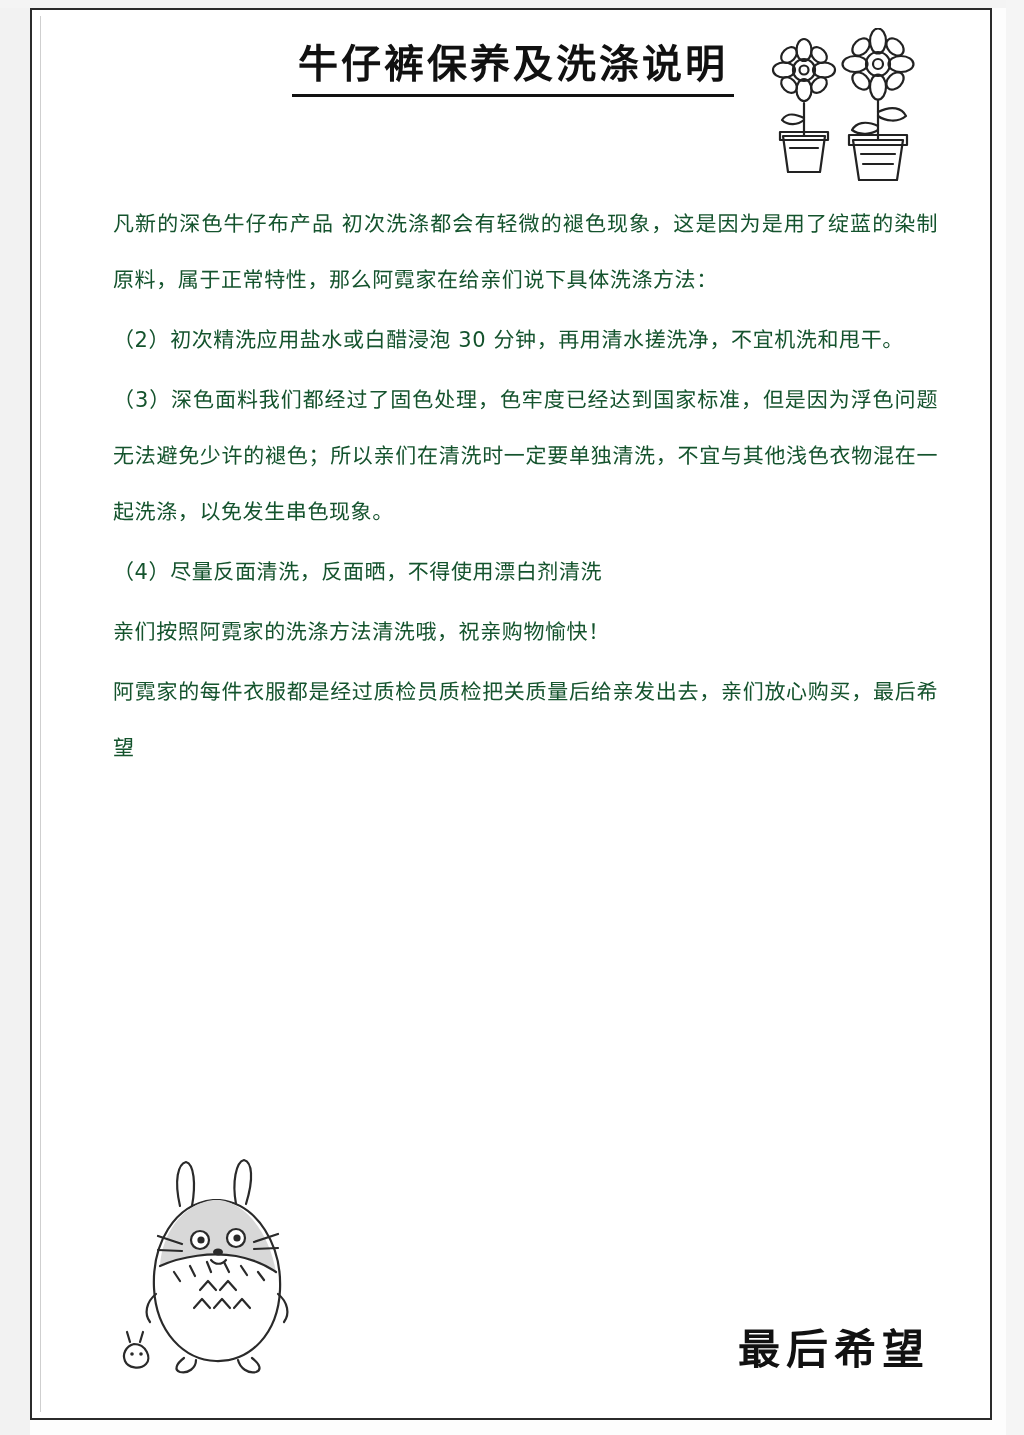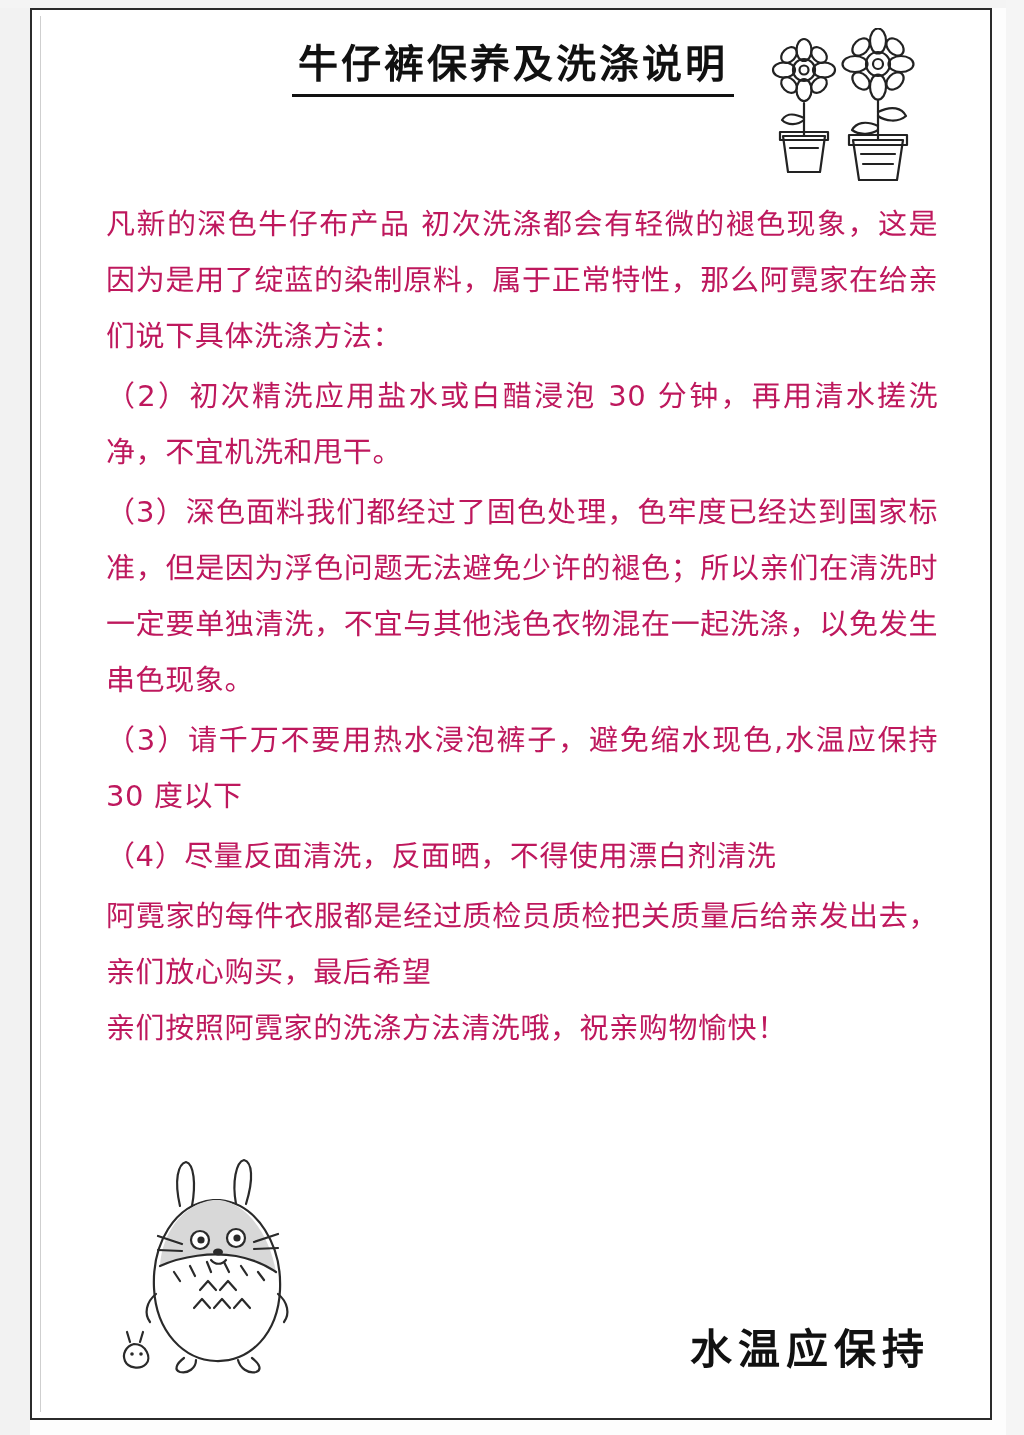--- a/index.html
+++ b/index.html
@@ -93,25 +93,25 @@
 
   
   .body-text {
     position: absolute;
     left: 66px;
     top: 186px;
     width: 840px;
   }
   .para {
     font-family: "DejaVu Sans", "Liberation Sans", sans-serif;
-    font-size: 29px;
+    font-size: 21px;
     line-height: 56px;
-    color: #be185d;
+    color: #14532d;
     letter-spacing: 0.6px;
-    margin: 0 0 4px 8px;
+    margin: 0 0 4px 15px;
     text-align: justify;
     text-justify: inter-ideograph;
     font-weight: 500;
   }
   .para.tight { margin-bottom: 0; }
 
   
   .totoro-doodle {
     position: absolute;
     left: 80px;
@@ -190,24 +190,23 @@
           <path d="M109 126 L143 126"></path>
           <path d="M111 136 L141 136"></path>
         </g>
       </svg>
     </div>
 
     <div class="body-text">
       <p class="para">凡新的深色牛仔布产品  初次洗涤都会有轻微的褪色现象，这是因为是用了绽蓝的染制原料，属于正常特性，那么阿霓家在给亲们说下具体洗涤方法：</p>
       <p class="para">（2）初次精洗应用盐水或白醋浸泡 30 分钟，再用清水搓洗净，不宜机洗和甩干。</p>
       <p class="para">（3）深色面料我们都经过了固色处理，色牢度已经达到国家标准，但是因为浮色问题无法避免少许的褪色；所以亲们在清洗时一定要单独清洗，不宜与其他浅色衣物混在一起洗涤，以免发生串色现象。</p>
-      <p class="para">（3）请千万不要用热水浸泡裤子，避免缩水现色,水温应保持 30 度以下</p>
       <p class="para">（4）尽量反面清洗，反面晒，不得使用漂白剂清洗</p>
+      <p class="para">亲们按照阿霓家的洗涤方法清洗哦，祝亲购物愉快！</p>
       <p class="para tight">阿霓家的每件衣服都是经过质检员质检把关质量后给亲发出去，亲们放心购买，最后希望</p>
-      <p class="para">亲们按照阿霓家的洗涤方法清洗哦，祝亲购物愉快！</p>
     </div>
 
     <div class="totoro-doodle">
       <svg viewBox="0 0 220 230" width="220" height="230" fill="none" stroke="#2a2a2a" stroke-width="2.2" stroke-linecap="round" stroke-linejoin="round">
 
         <path d="M68 58 C62 32 66 16 74 14 C82 16 84 36 80 58" fill="#fff"></path>
         <path d="M134 56 C142 30 140 14 132 12 C124 14 120 34 124 56" fill="#fff"></path>
 
         <path d="M101 52 C62 56 40 96 42 140 C44 184 72 212 104 213 C138 214 166 186 168 142 C170 98 146 56 108 52 Z" fill="#fff"></path>
 
@@ -237,16 +236,16 @@
 
         <g>
           <path d="M22 196 C14 198 10 206 13 213 C16 220 28 222 34 216 C40 210 34 196 22 196 Z" fill="#fff"></path>
           <path d="M18 194 l-3 -10 M28 194 l3 -10"></path>
           <circle cx="20" cy="206" r="1.8" fill="#2a2a2a" stroke="none"></circle>
           <circle cx="29" cy="206" r="1.8" fill="#2a2a2a" stroke="none"></circle>
         </g>
       </svg>
     </div>
 
-    <div class="signature">水温应保持</div>
+    <div class="signature">最后希望</div>
 
   </div>
 </div>
 
 </body></html>

